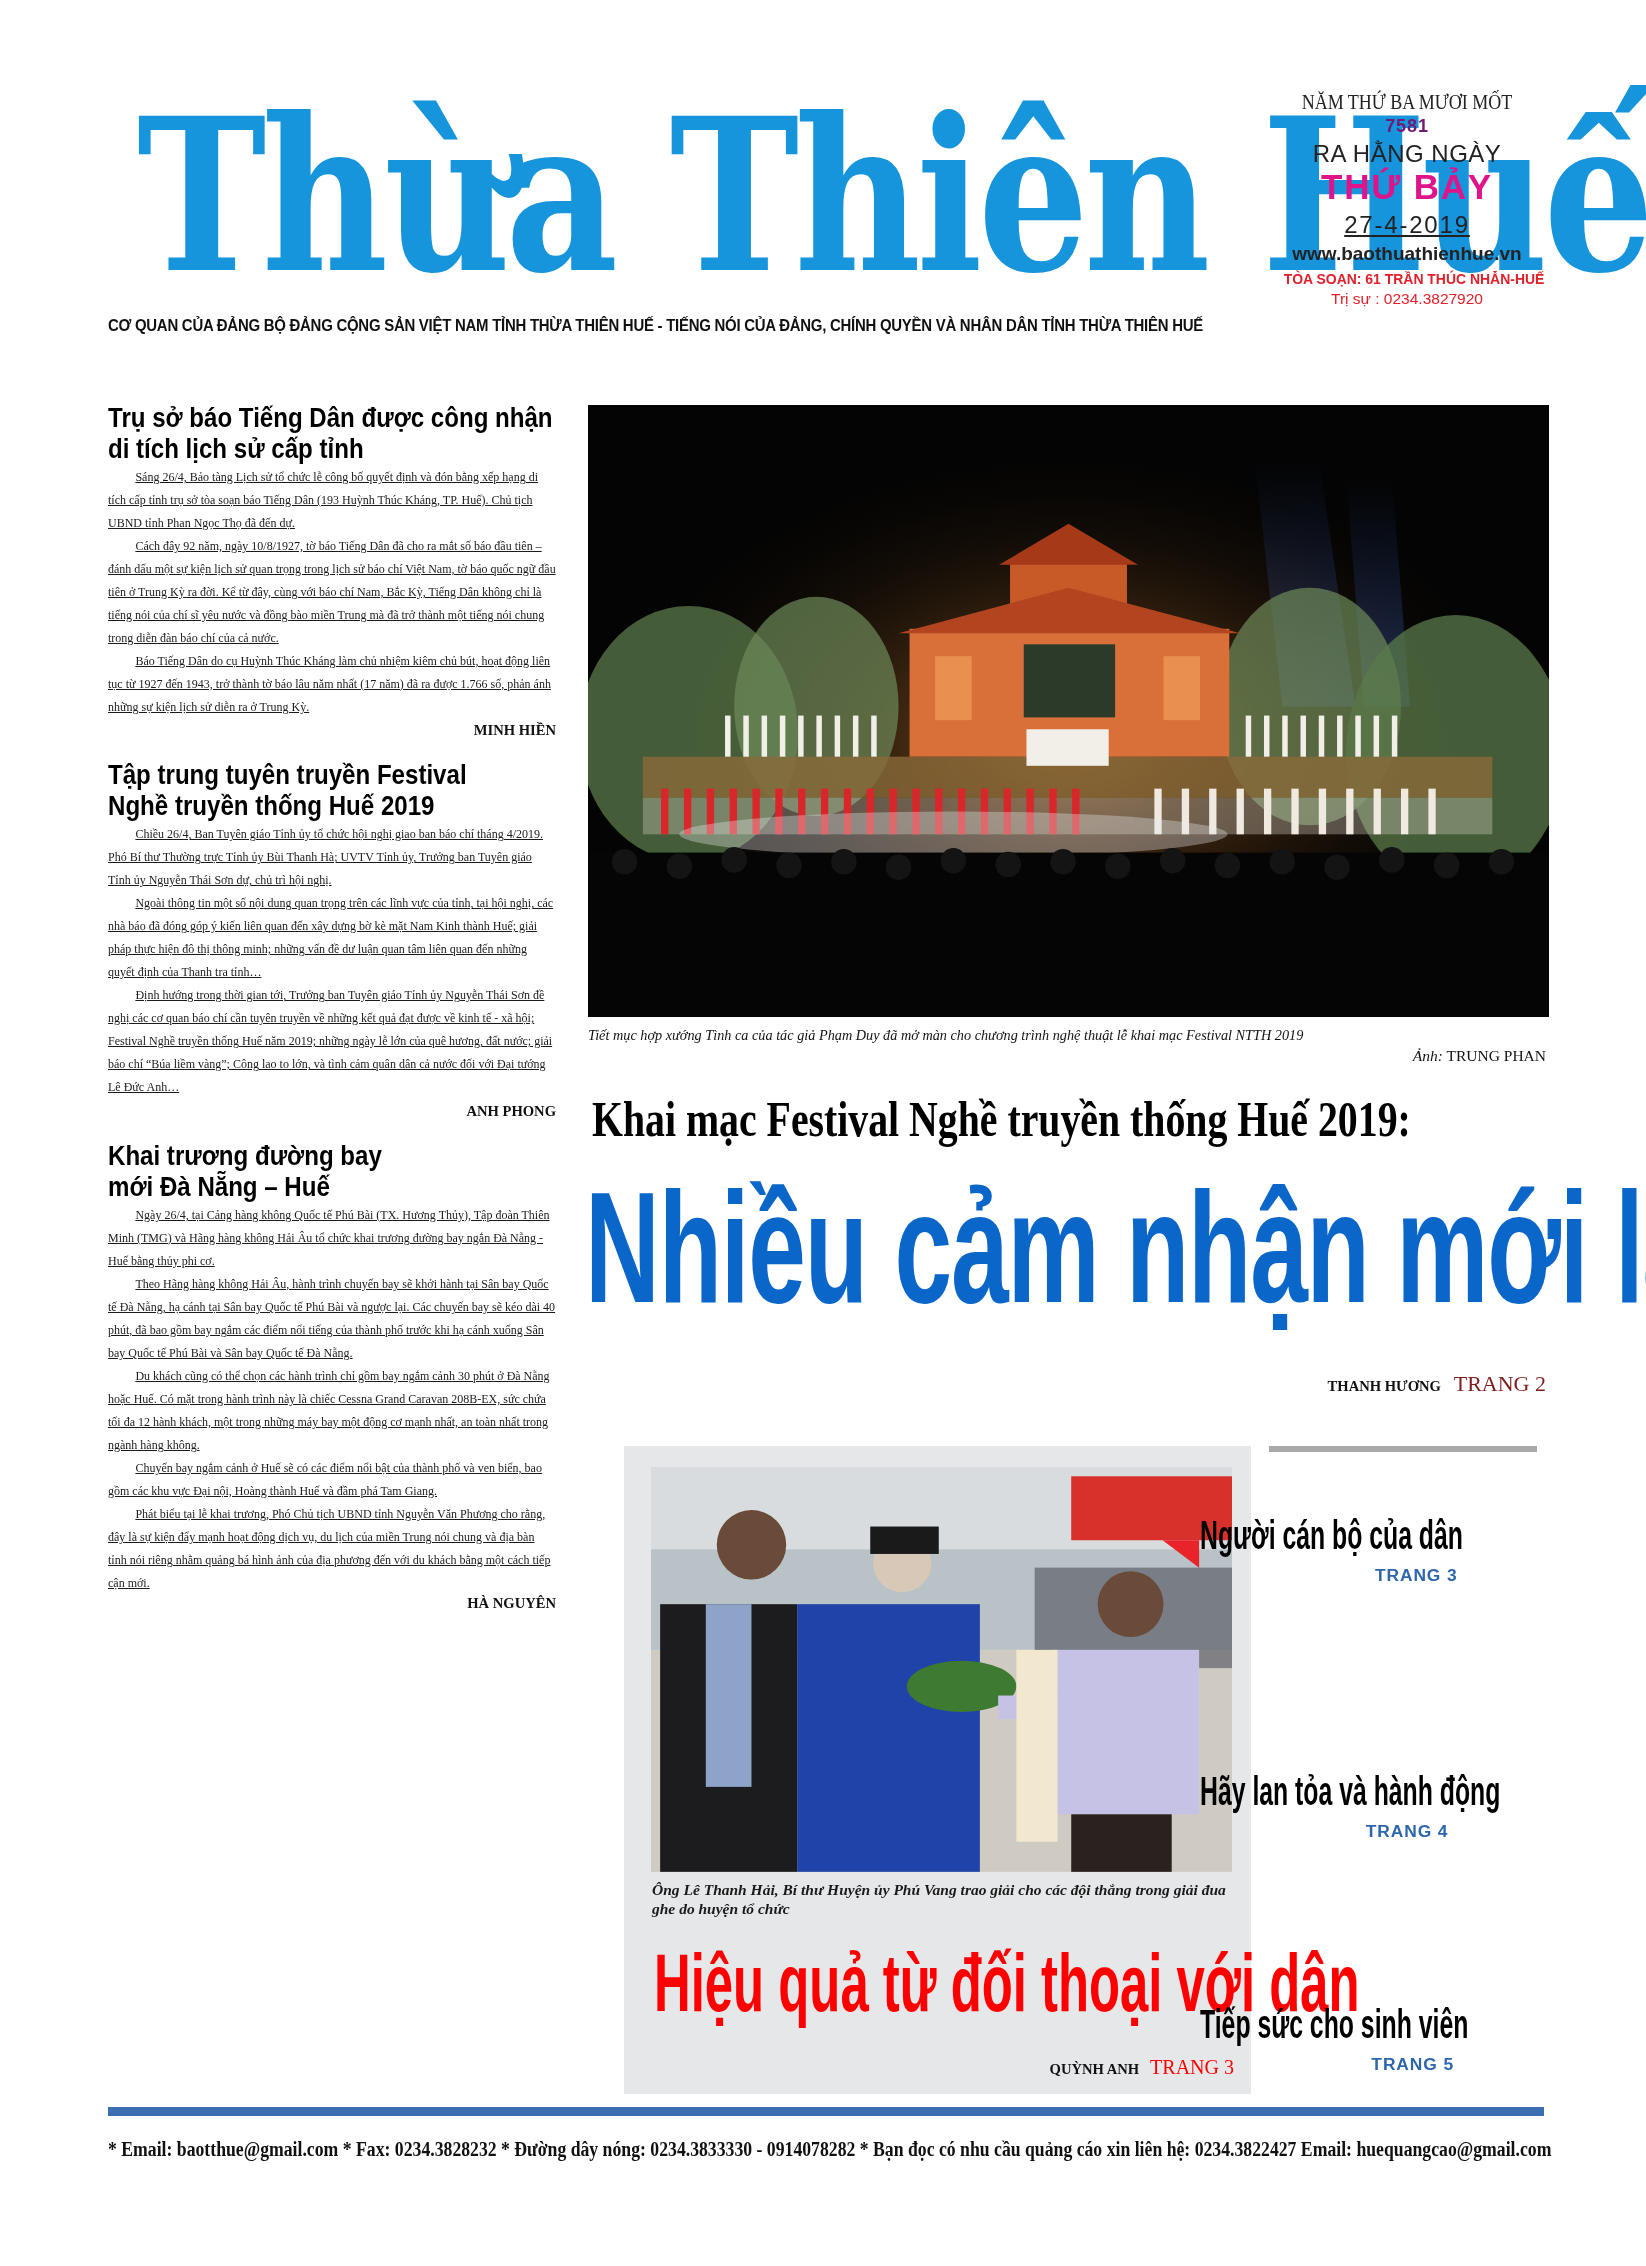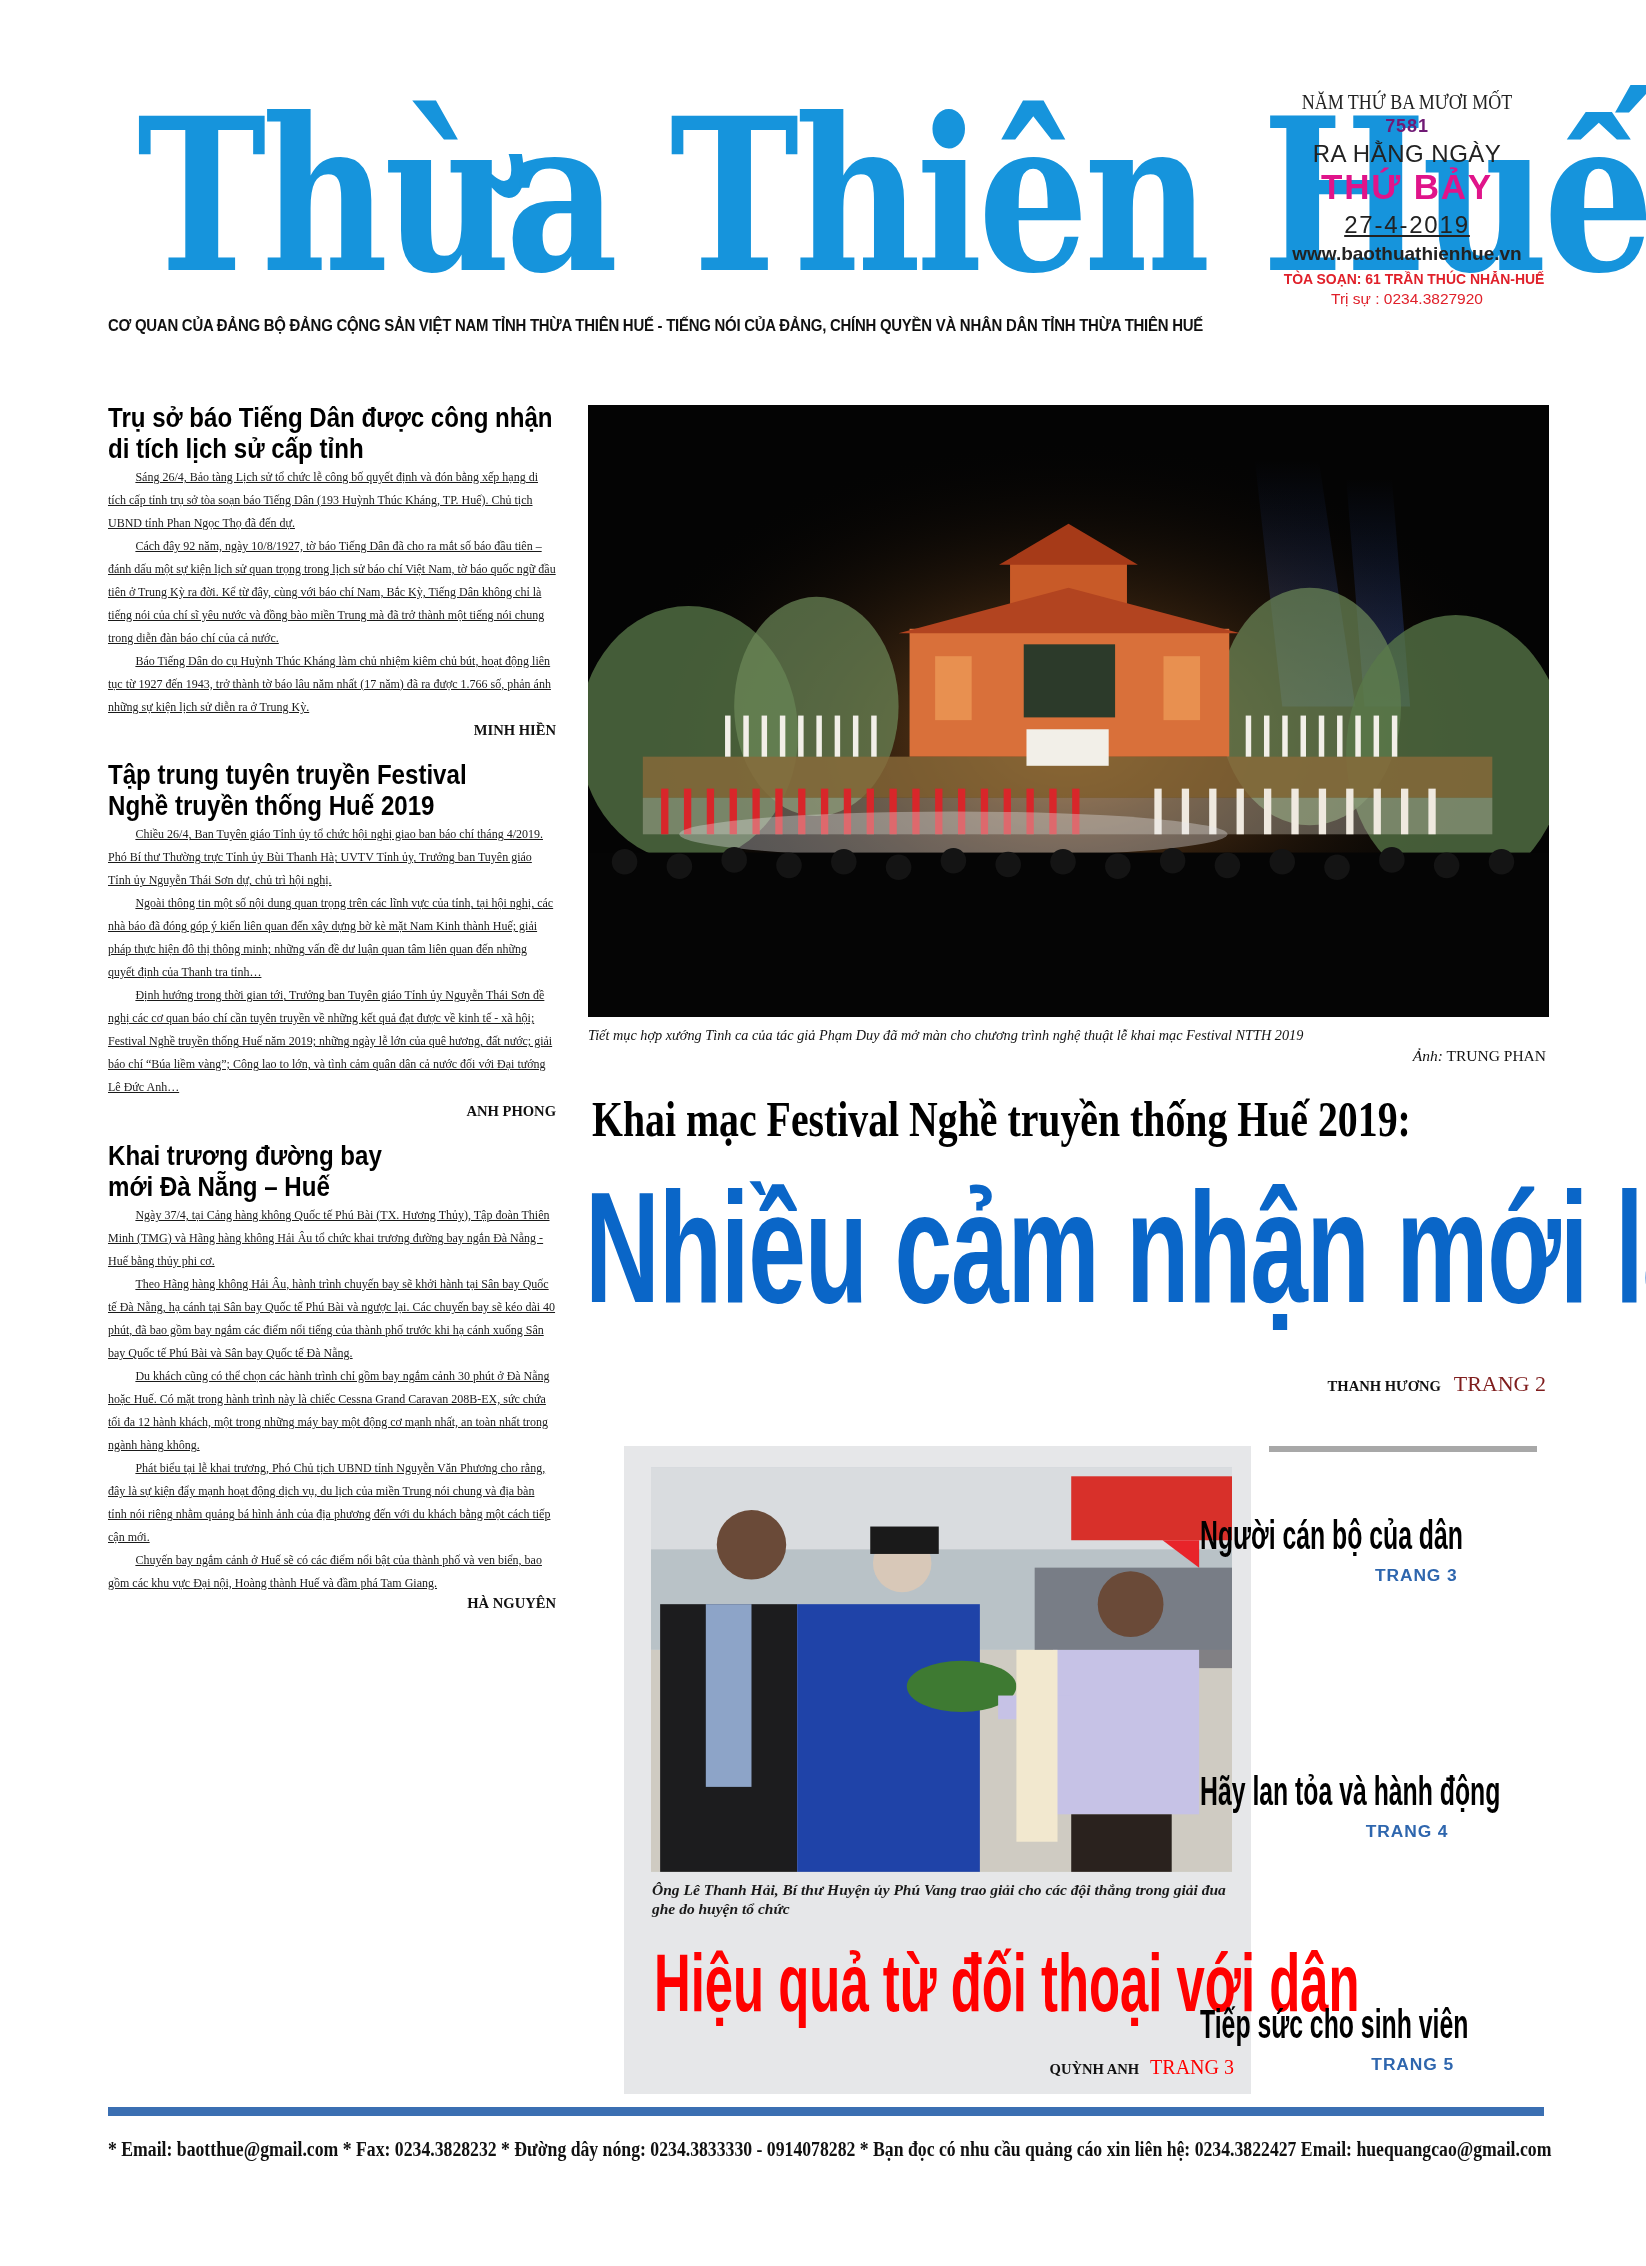--- a/index.html
+++ b/index.html
@@ -125,25 +125,25 @@
       <p>Chiều 26/4, Ban Tuyên giáo Tỉnh ủy tổ chức hội nghị giao ban báo chí tháng 4/2019. Phó Bí thư Thường trực Tỉnh ủy Bùi Thanh Hà; UVTV Tỉnh ủy, Trưởng ban Tuyên giáo Tỉnh ủy Nguyễn Thái Sơn dự, chủ trì hội nghị.</p>
       <p>Ngoài thông tin một số nội dung quan trọng trên các lĩnh vực của tỉnh, tại hội nghị, các nhà báo đã đóng góp ý kiến liên quan đến xây dựng bờ kè mặt Nam Kinh thành Huế; giải pháp thực hiện đô thị thông minh; những vấn đề dư luận quan tâm liên quan đến những quyết định của Thanh tra tỉnh…</p>
       <p>Định hướng trong thời gian tới, Trưởng ban Tuyên giáo Tỉnh ủy Nguyễn Thái Sơn đề nghị các cơ quan báo chí cần tuyên truyền về những kết quả đạt được về kinh tế - xã hội; Festival Nghề truyền thống Huế năm 2019; những ngày lễ lớn của quê hương, đất nước; giải báo chí “Búa liềm vàng”; Công lao to lớn, và tình cảm quân dân cả nước đối với Đại tướng Lê Đức Anh…</p>
     </div>
     <div class="byline">ANH PHONG</div>
   </div>
 
   <div class="article" style="margin-top:20px;">
     <h2 class="article-headline" style="width:365px;">Khai trương đường bay mới Đà Nẵng – Huế</h2>
     <div class="article-body">
-      <p>Ngày 37/4, tại Cảng hàng không Quốc tế Phú Bài (TX. Hương Thủy), Tập đoàn Thiên Minh (TMG) và Hãng hàng không Hải Âu tổ chức khai trương đường bay ngắn Đà Nẵng - Huế bằng thủy phi cơ.</p>
+      <p>Ngày 26/4, tại Cảng hàng không Quốc tế Phú Bài (TX. Hương Thủy), Tập đoàn Thiên Minh (TMG) và Hãng hàng không Hải Âu tổ chức khai trương đường bay ngắn Đà Nẵng - Huế bằng thủy phi cơ.</p>
       <p>Theo Hãng hàng không Hải Âu, hành trình chuyến bay sẽ khởi hành tại Sân bay Quốc tế Đà Nẵng, hạ cánh tại Sân bay Quốc tế Phú Bài và ngược lại. Các chuyến bay sẽ kéo dài 40 phút, đã bao gồm bay ngắm các điểm nổi tiếng của thành phố trước khi hạ cánh xuống Sân bay Quốc tế Phú Bài và Sân bay Quốc tế Đà Nẵng.</p>
       <p>Du khách cũng có thể chọn các hành trình chỉ gồm bay ngắm cảnh 30 phút ở Đà Nẵng hoặc Huế. Có mặt trong hành trình này là chiếc Cessna Grand Caravan 208B-EX, sức chứa tối đa 12 hành khách, một trong những máy bay một động cơ mạnh nhất, an toàn nhất trong ngành hàng không.</p>
+      <p>Chuyến bay ngắm cảnh ở Huế sẽ có các điểm nổi bật của thành phố và ven biển, bao gồm các khu vực Đại nội, Hoàng thành Huế và đầm phá Tam Giang.</p>
       <p>Phát biểu tại lễ khai trương, Phó Chủ tịch UBND tỉnh Nguyễn Văn Phương cho rằng, đây là sự kiện đẩy mạnh hoạt động dịch vụ, du lịch của miền Trung nói chung và địa bàn tỉnh nói riêng nhằm quảng bá hình ảnh của địa phương đến với du khách bằng một cách tiếp cận mới.</p>
-      <p>Chuyến bay ngắm cảnh ở Huế sẽ có các điểm nổi bật của thành phố và ven biển, bao gồm các khu vực Đại nội, Hoàng thành Huế và đầm phá Tam Giang.</p>
     </div>
     <div class="byline" style="margin-top:0;">HÀ NGUYÊN</div>
   </div>
 </div>
 
 <div class="hero-photo">
   <svg width="961" height="612" viewBox="0 0 1052 670">
     <defs>
       <radialGradient id="glow" cx="50%" cy="55%" r="50%">
         <stop offset="0%" stop-color="#ff9a3c" stop-opacity="0.55"></stop>

